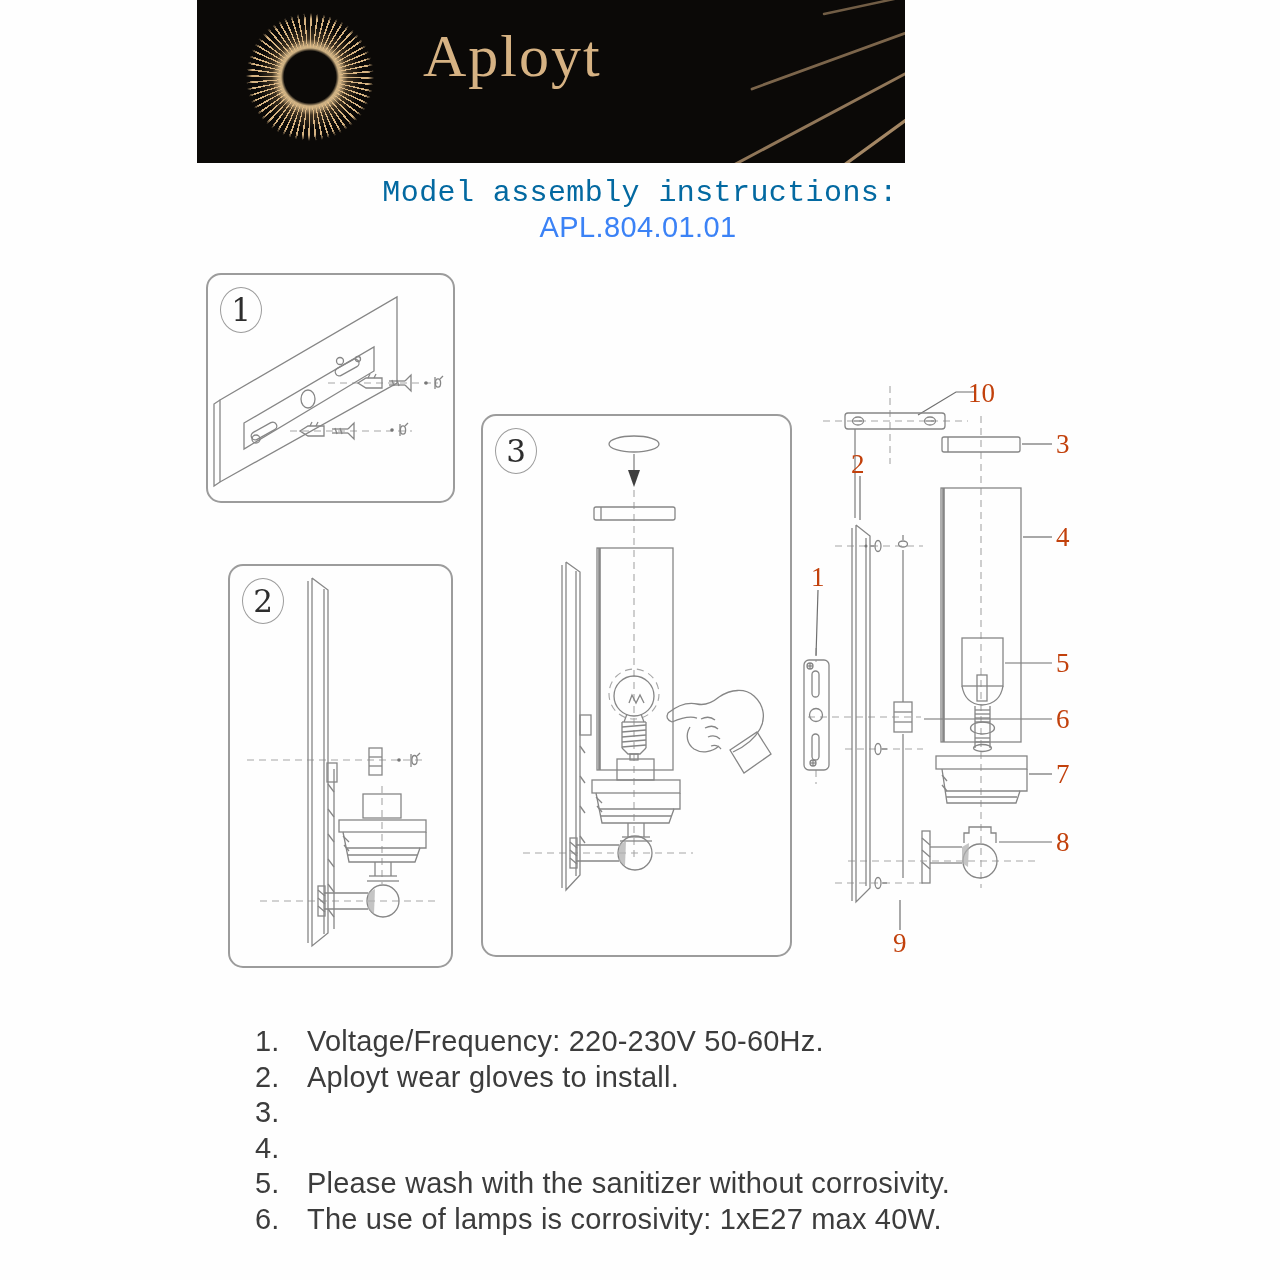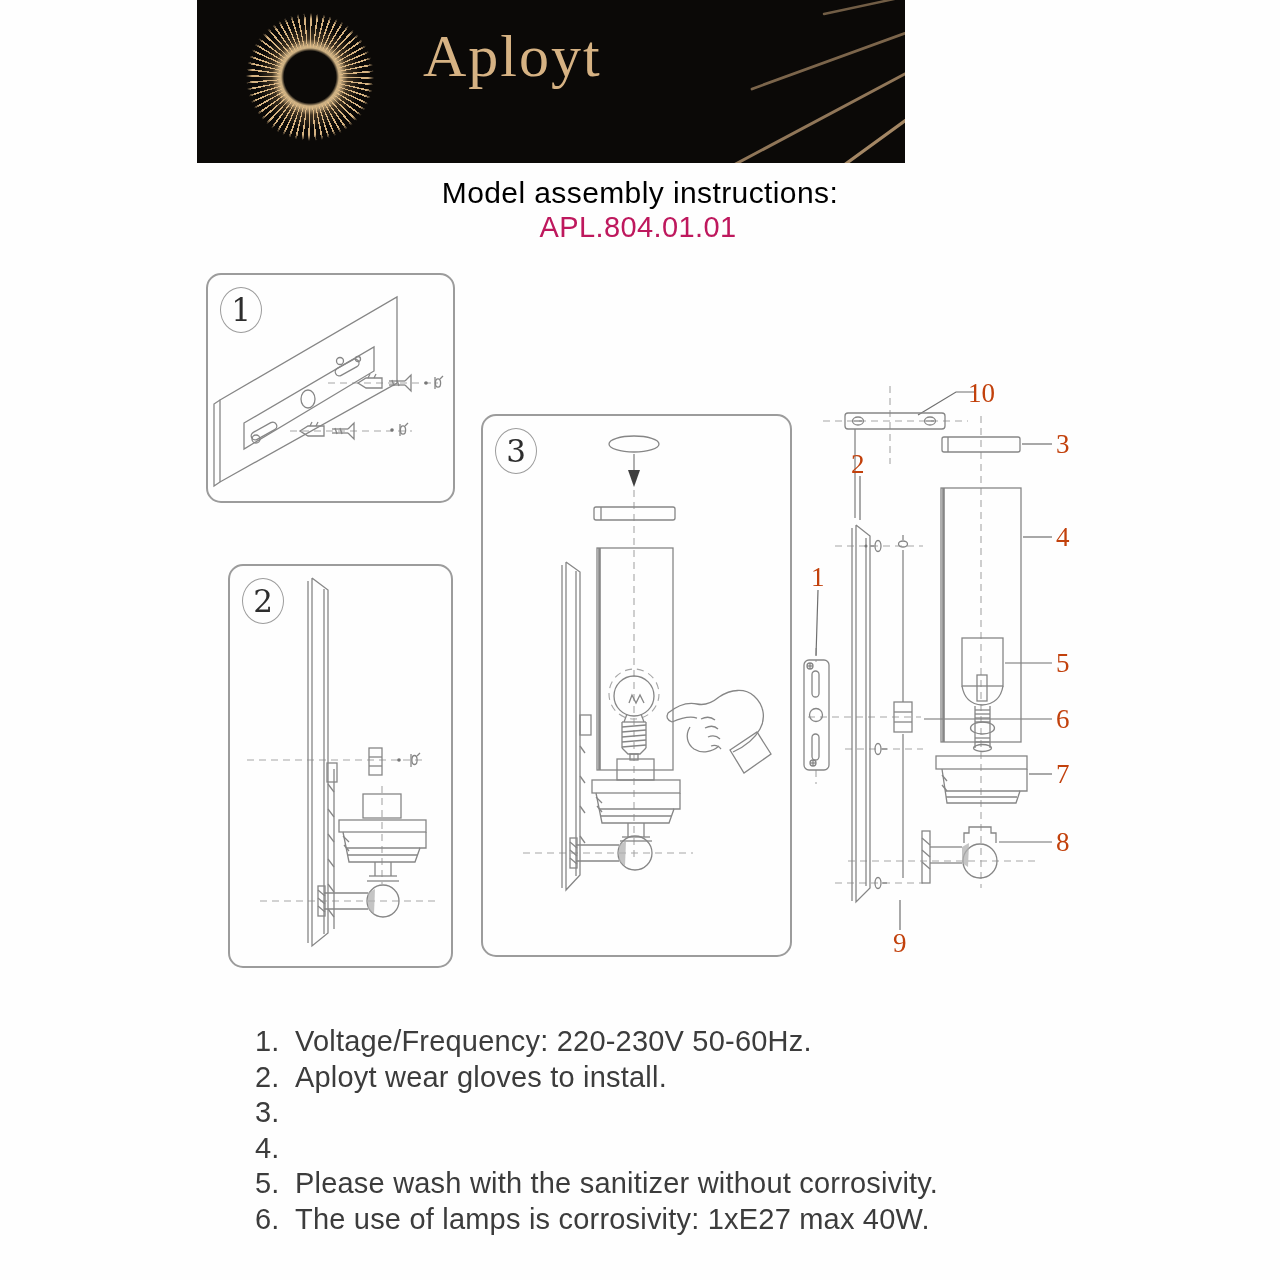--- a/index.html
+++ b/index.html
@@ -14,23 +14,23 @@
   .burst{position:absolute;inset:0;border-radius:50%;
       background:repeating-conic-gradient(rgba(225,188,136,.95) 0deg 1.7deg, rgba(0,0,0,0) 1.7deg 6deg);
       -webkit-mask:radial-gradient(circle, transparent 0 29px, #000 31px 58px, transparent 64px);
       mask:radial-gradient(circle, transparent 0 29px, #000 31px 58px, transparent 64px);}
   .brand{position:absolute;left:226px;top:22px;font-family:"Liberation Serif",serif;
          font-size:60px;font-weight:400;letter-spacing:2px;color:#d6b283;}
   .rays{position:absolute;left:0;top:0;}
 
   
   .title-line1{position:absolute;left:0;top:176px;width:1280px;text-align:center;
-               font-size:30px;letter-spacing:.4px;color:#000000;}
+               font-size:30px;letter-spacing:.4px;color:#0369a1;font-family:Liberation Mono, monospace;}
   .title-line2{position:absolute;left:0;top:211px;width:1276px;text-align:center;
-               font-size:29px;letter-spacing:.4px;color:#be185d;}
+               font-size:29px;letter-spacing:.4px;color:#3b82f6;}
 
   
   .step-box{position:absolute;border:2px solid #9c9c9c;border-radius:15px;background:#fefefe;}
   .box1{left:206px;top:273px;width:245px;height:226px;}
   .box2{left:228px;top:564px;width:221px;height:400px;}
   .box3{left:481px;top:414px;width:307px;height:539px;}
   .step-num{position:absolute;left:12px;top:12px;width:40px;height:44px;border:1.6px solid #9c9c9c;
             border-radius:50%;display:flex;align-items:center;justify-content:center;
             font-family:"DejaVu Serif",serif;font-size:31px;color:#2d2d2d;}
   .step-box svg{position:absolute;left:0;top:0;}
@@ -44,21 +44,21 @@
   svg .s{stroke:#868686;fill:none;stroke-width:1.3;}
   svg .dl{stroke:#a6a6a6;fill:none;stroke-width:1.1;stroke-dasharray:7 5;}
   svg .ld{stroke:#6f6f6f;fill:none;stroke-width:1.2;}
   svg .fd{fill:#3f3f3f;stroke:none;}
   svg .gray{fill:#b0b0b0;stroke:none;opacity:.75;}
 
   
   .notes{position:absolute;left:255px;top:1024px;}
   .note-row{display:flex;height:35.5px;line-height:35.5px;font-size:29px;color:#3c3c3c;}
   .note-num{width:36px;}
-  .note-text{margin-left:4px;white-space:nowrap;letter-spacing:.2px;}
+  .note-text{margin-left:16px;white-space:nowrap;letter-spacing:.2px;}
 </style>
 </head>
 <body>
 
 <div class="page">
 
   <header class="banner">
     <div class="burst-wrap">
       <div class="burst-glow"></div>
       <div class="burst"></div>

